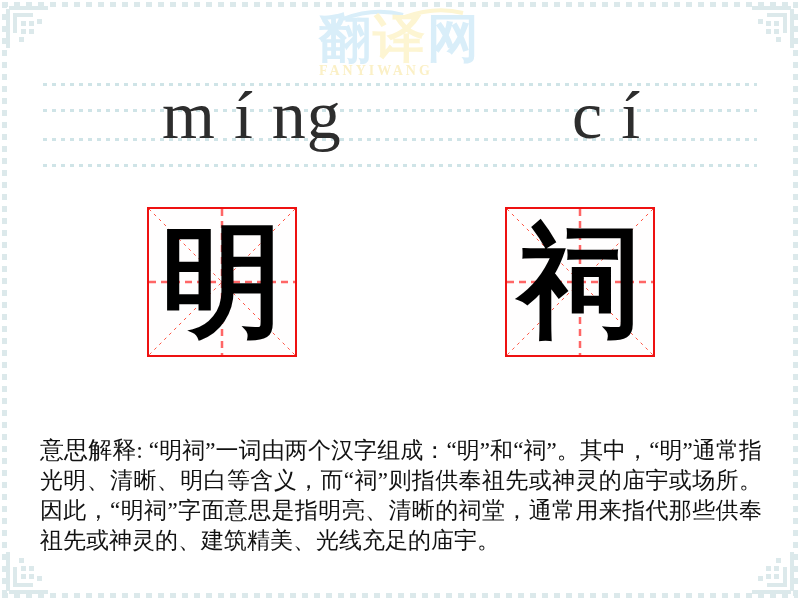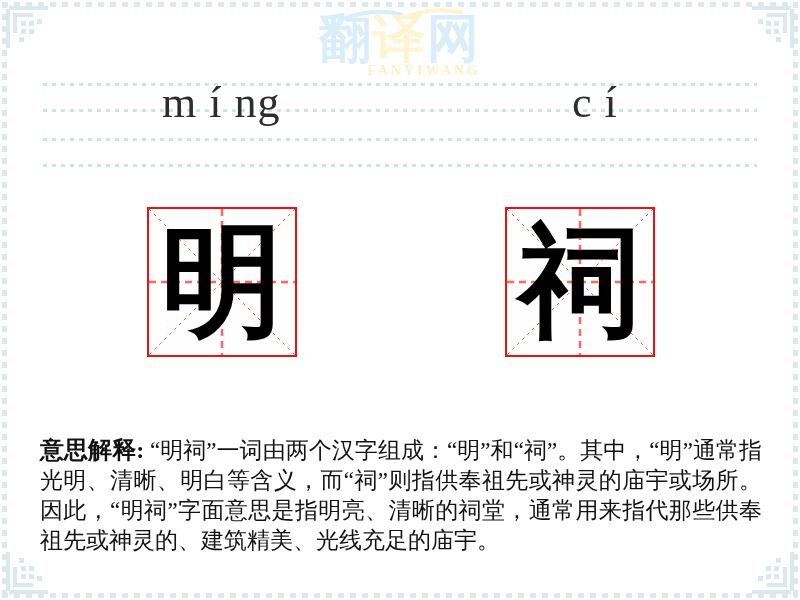--- a/index.html
+++ b/index.html
@@ -17,44 +17,44 @@
   .edge.top{top:2px;} .edge.bottom{bottom:2px;}
   .edge.left{left:2px;} .edge.right{right:2px;}
   
   .fret{position:absolute;width:46px;height:46px;z-index:2;fill:#dce9eb;}
   .fret.tl{top:2px;left:2px;}
   .fret.tr{top:2px;right:2px;transform:scaleX(-1);}
   .fret.bl{bottom:2px;left:2px;transform:scaleY(-1);}
   .fret.br{bottom:2px;right:2px;transform:rotate(180deg);}
   
   .watermark{position:absolute;top:6px;left:50%;transform:translateX(-50%);
-    text-align:right;z-index:0;user-select:none;}
+    text-align:left;z-index:0;user-select:none;}
   .wm-swoosh{display:block;margin:0 auto -10px auto;}
   .wm-chars{font-size:52px;font-weight:bold;line-height:1.05;letter-spacing:2px;
     font-family:"Liberation Serif","DejaVu Serif",serif;}
   .wm-blue{color:#d9eef9;}
   .wm-yellow{color:#fdf5d2;}
   .wm-sub{font-size:14px;font-weight:bold;color:#fbf0c6;letter-spacing:3px;margin-top:-4px;}
   
   .guide{position:absolute;left:43px;width:714px;height:3px;z-index:1;
     background:repeating-linear-gradient(90deg,#cfe4e7 0 4px,transparent 4px 9px);}
   
-  .pinyin{position:absolute;z-index:3;font-size:44px;line-height:1;color:#2d2d2d;
+  .pinyin{position:absolute;z-index:3;font-size:68px;line-height:1;color:#2d2d2d;
     letter-spacing:1px;white-space:pre;}
   
   .charbox{position:absolute;width:150px;height:150px;box-sizing:border-box;
     border:2px solid #ee1111;background:#fffefe;z-index:3;}
   .charbox svg{position:absolute;top:0;left:0;width:100%;height:100%;}
   .charbox .glyph{position:absolute;top:0;left:0;right:0;bottom:0;
     display:flex;align-items:center;justify-content:center;
     font-size:122px;font-weight:bold;color:#000;line-height:1;z-index:2;}
   
   .definition{position:absolute;left:40px;top:412px;width:722px;z-index:3;
     font-size:23px;line-height:30px;color:#121212;text-align:justify;}
-  .definition .label{font-weight:bold;font-size:24px;}
+  .definition .label{font-weight:normal;font-size:24px;}
 </style>
 </head>
 <body>
 
 <div class="edge h top"></div>
 <div class="edge h bottom"></div>
 <div class="edge v left"></div>
 <div class="edge v right"></div>
 
 <svg class="fret tl" viewBox="0 0 46 46">

